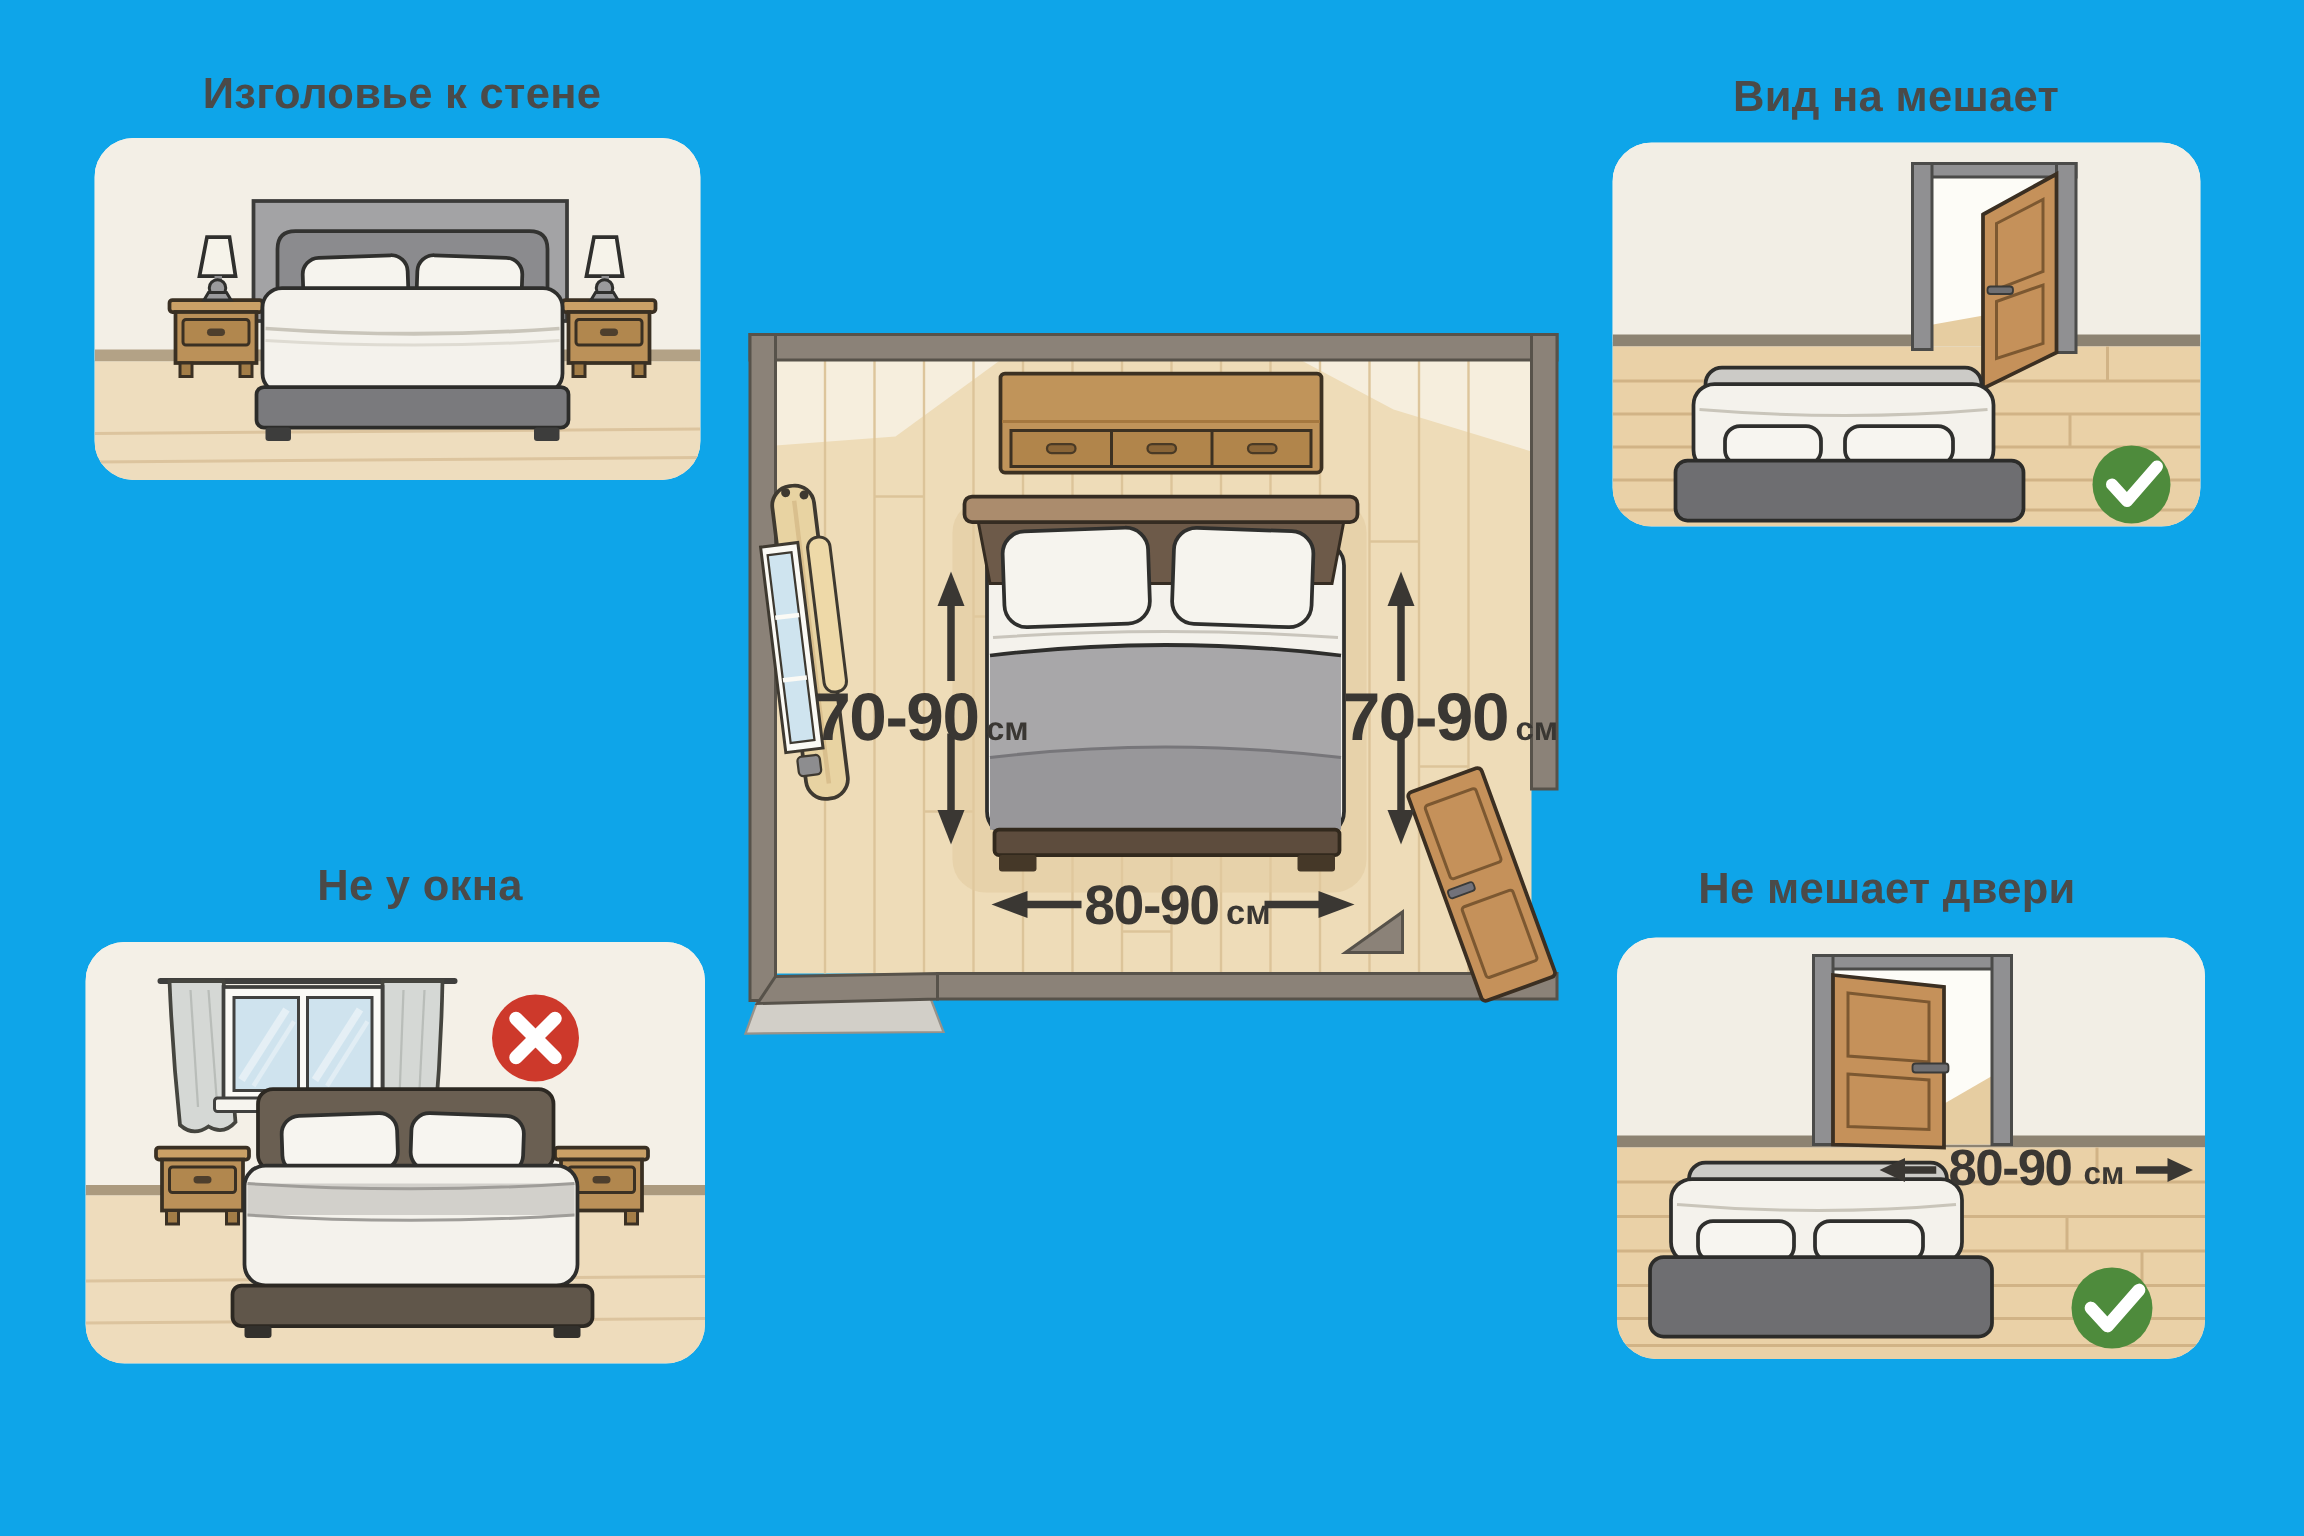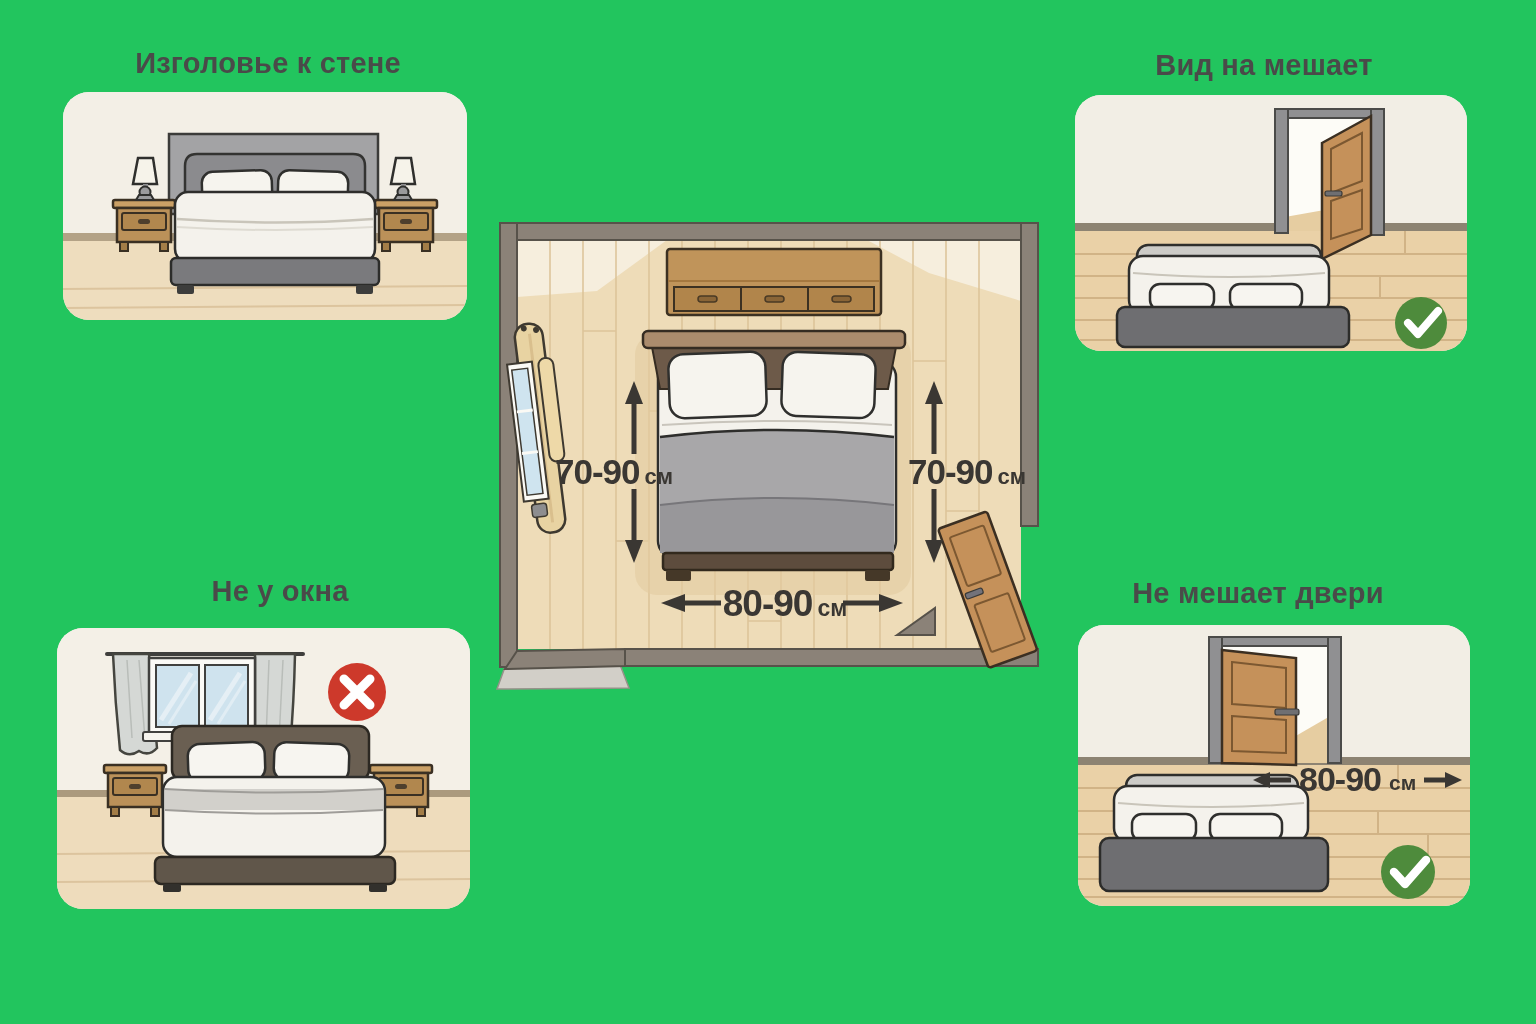--- a/index.html
+++ b/index.html
@@ -1,32 +1,32 @@
 <!DOCTYPE html>
 <html><head>
 <meta charset="utf-8">
 <style>
   html,body{margin:0;padding:0;background:#ffffff;}
   .canvas{
-    position:relative;width:1536px;height:1024px;background:#22c55e;overflow:hidden;
+    position:relative;width:1536px;height:1024px;background:#0ea5e9;overflow:hidden;
     font-family:"Liberation Sans","DejaVu Sans",sans-serif;
   }
   .title{
     position:absolute;text-align:center;font-size:29px;line-height:34px;
     font-weight:700;color:#4a4a49;letter-spacing:.2px;
   }
   .card{position:absolute;border-radius:26px;overflow:hidden;background:#f3efe6;}
   .card svg{display:block;width:100%;height:100%;}
   .plan{position:absolute;left:497px;top:211px;width:550px;height:478px;}
   .plan svg{display:block;width:100%;height:100%;overflow:visible;}
   .dim{
     position:absolute;display:flex;align-items:baseline;justify-content:center;
     color:#3a3733;font-weight:700;white-space:nowrap;
   }
-  .dim .val{font-size:35px;letter-spacing:-1px;}
+  .dim .val{font-size:45px;letter-spacing:-1px;}
   .dim .unit{font-size:22px;margin-left:5px;}
   .dim.big .val{font-size:37px;}
   .dim.big .unit{font-size:23px;}
   .dim-row{
     position:absolute;display:flex;align-items:center;gap:8px;
     color:#3a3733;font-weight:700;white-space:nowrap;
   }
   .dim-row .val{font-size:34px;letter-spacing:-1px;}
   .dim-row .unit{font-size:21px;align-self:flex-end;padding-bottom:4px;}
   .arrow-svg{display:block;}

